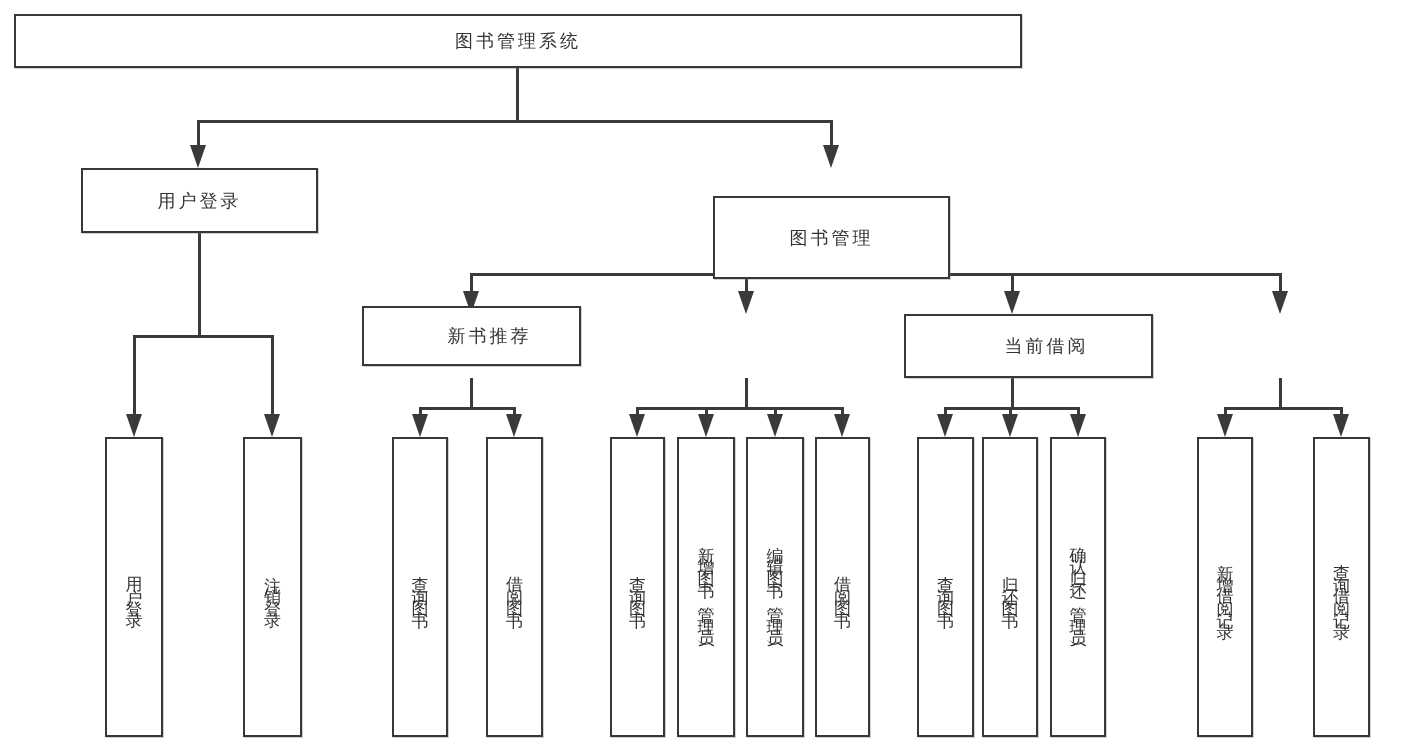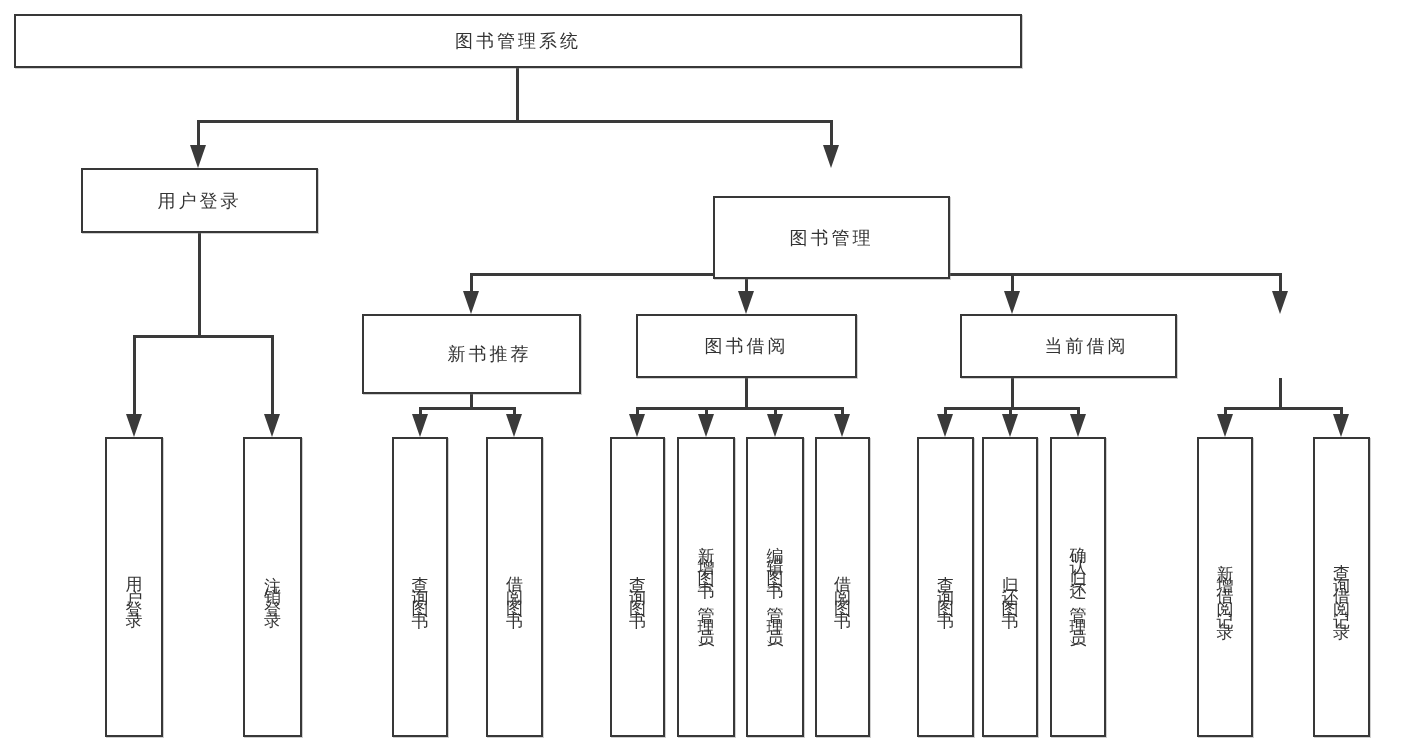--- a/index.html
+++ b/index.html
@@ -108,27 +108,24 @@
     <span class="hlabel">图书管理系统</span>
   </div>
 
   <div class="box" style="left:81px;top:168px;width:237px;height:65px;">
     <span class="hlabel">用户登录</span>
   </div>
   <div class="box" style="left:713px;top:168px;width:237px;height:83px;margin-top:28px;">
     <span class="hlabel">图书管理</span>
   </div>
 
-  <div class="box" style="left:362px;top:314px;width:219px;height:80px;padding-left:36px;">
+  <div class="box" style="left:362px;top:306px;width:219px;height:60px;padding-left:36px;">
     <span class="hlabel">新书推荐</span>
   </div>
-  <div class="box" style="left:636px;top:314px;width:221px;height:64px;">
-    <span class="hlabel">图书借阅</span>
-  </div>
-  <div class="box" style="left:960px;top:314px;width:217px;height:64px;padding-left:36px;">
+  <div class="box" style="left:904px;top:314px;width:249px;height:64px;padding-left:36px;">
     <span class="hlabel">当前借阅</span>
   </div>
 
   <div class="box vbox" style="left:105px;top:437px;width:58px;height:300px;">
     <span>用户登录</span>
   </div>
   <div class="box vbox" style="left:243px;top:437px;width:59px;height:300px;">
     <span>注销登录</span>
   </div>
 

